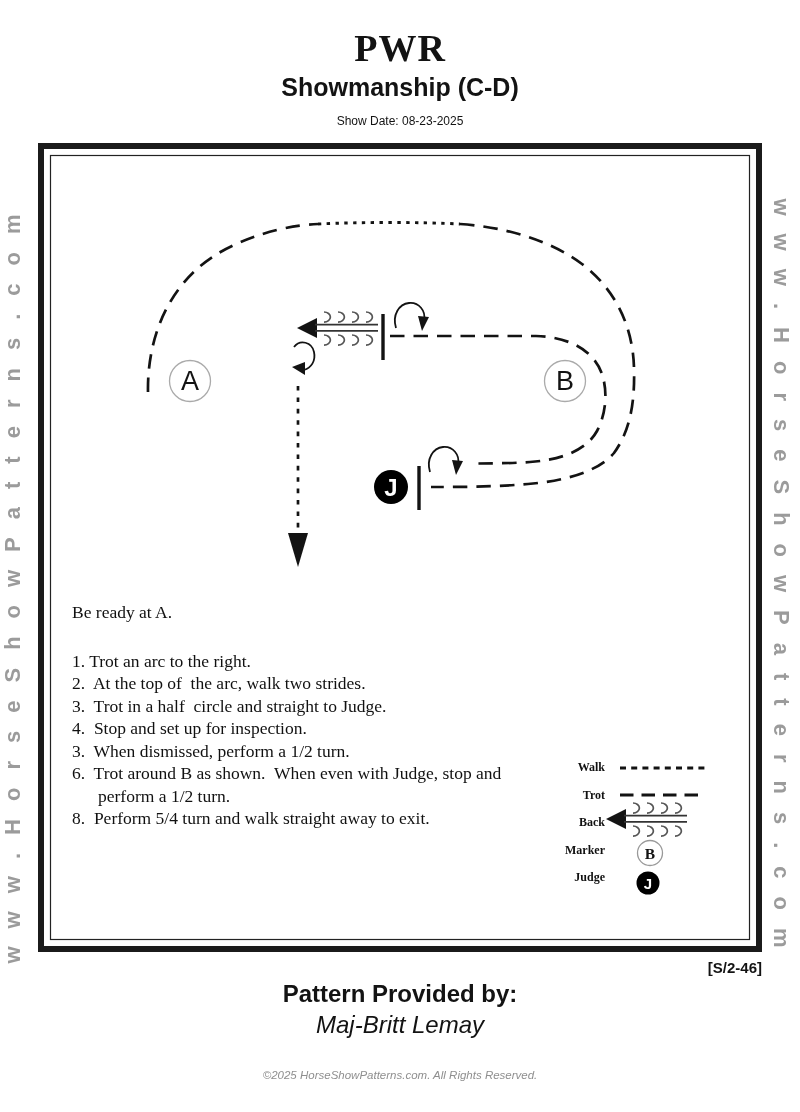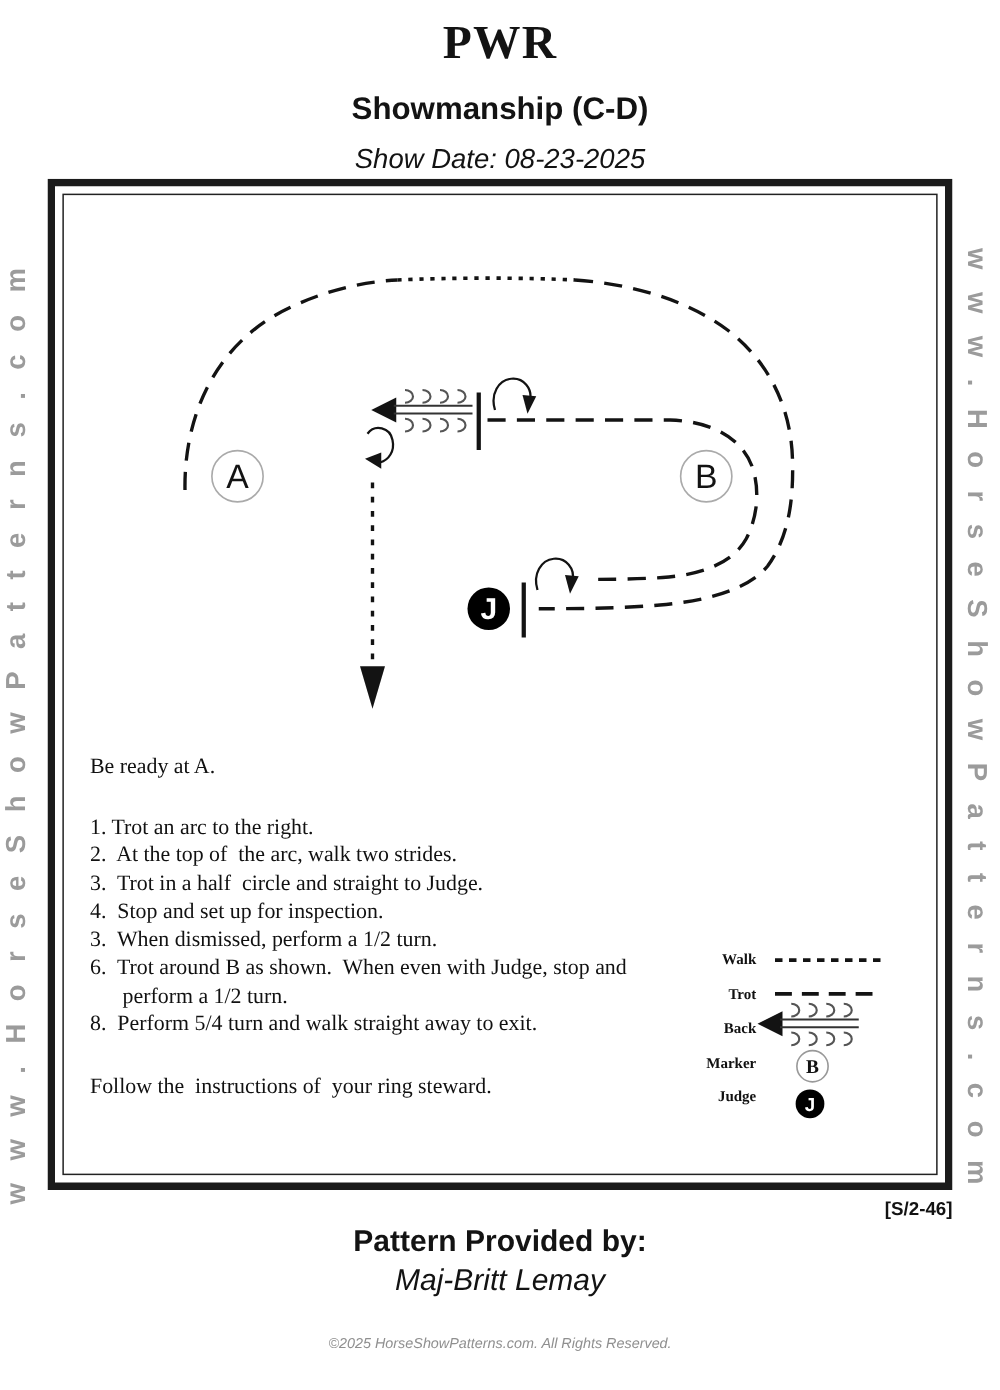--- a/index.html
+++ b/index.html
@@ -1,21 +1,21 @@
 <!DOCTYPE html>
 <html><head>
 <meta charset="utf-8">
 <style>
   html,body{margin:0;padding:0;background:#ffffff;}
   #page{position:relative;width:800px;height:1112px;background:#ffffff;overflow:hidden;
         font-family:"Liberation Sans",sans-serif;color:#131313;}
   .centered{position:absolute;left:0;right:0;text-align:center;}
-  #title{top:12px;font-family:"Liberation Serif",serif;font-weight:bold;font-size:38px;letter-spacing:1px;}
+  #title{top:26px;font-family:"Liberation Serif",serif;font-weight:bold;font-size:38px;letter-spacing:1px;}
   #subtitle{top:73px;font-weight:bold;font-size:25px;}
-  #showdate{top:114px;font-style:italic;font-size:22px;}
+  #showdate{top:114px;font-size:12px;}
   .watermark{position:absolute;width:880px;height:30px;text-align:center;
              font-weight:bold;font-size:22px;letter-spacing:18px;color:#9b9b9b;white-space:nowrap;}
   #wm-left{left:-425px;top:565px;transform:rotate(-90deg);}
   #wm-right{left:339px;top:567px;transform:rotate(90deg);}
   #diagram-svg{position:absolute;left:38px;top:143px;}
   #instructions{position:absolute;left:72px;top:601px;width:468px;
                 font-family:"Liberation Serif",serif;font-size:17.5px;line-height:22.5px;color:#111;}
   #instructions .intro{margin-bottom:26px;white-space:pre-wrap;}
   #instructions .item{padding-left:26px;text-indent:-26px;white-space:pre-wrap;}
   #instructions .outro{margin-top:27px;white-space:pre-wrap;}
@@ -114,21 +114,20 @@
 
   <div id="instructions">
     <div class="intro">Be ready at A.</div>
     <div class="item">1. Trot an arc to the right.</div>
     <div class="item">2.  At the top of  the arc, walk two strides.</div>
     <div class="item">3.  Trot in a half  circle and straight to Judge.</div>
     <div class="item">4.  Stop and set up for inspection.</div>
     <div class="item">3.  When dismissed, perform a 1/2 turn.</div>
     <div class="item">6.  Trot around B as shown.  When even with Judge, stop and perform a 1/2 turn.</div>
     <div class="item">8.  Perform 5/4 turn and walk straight away to exit.</div>
-    <div class="outro">Follow the  instructions of  your ring steward.</div>
   </div>
 
   <div id="legend-labels">
     <div>Walk</div>
     <div>Trot</div>
     <div>Back</div>
     <div>Marker</div>
     <div>Judge</div>
   </div>
 

